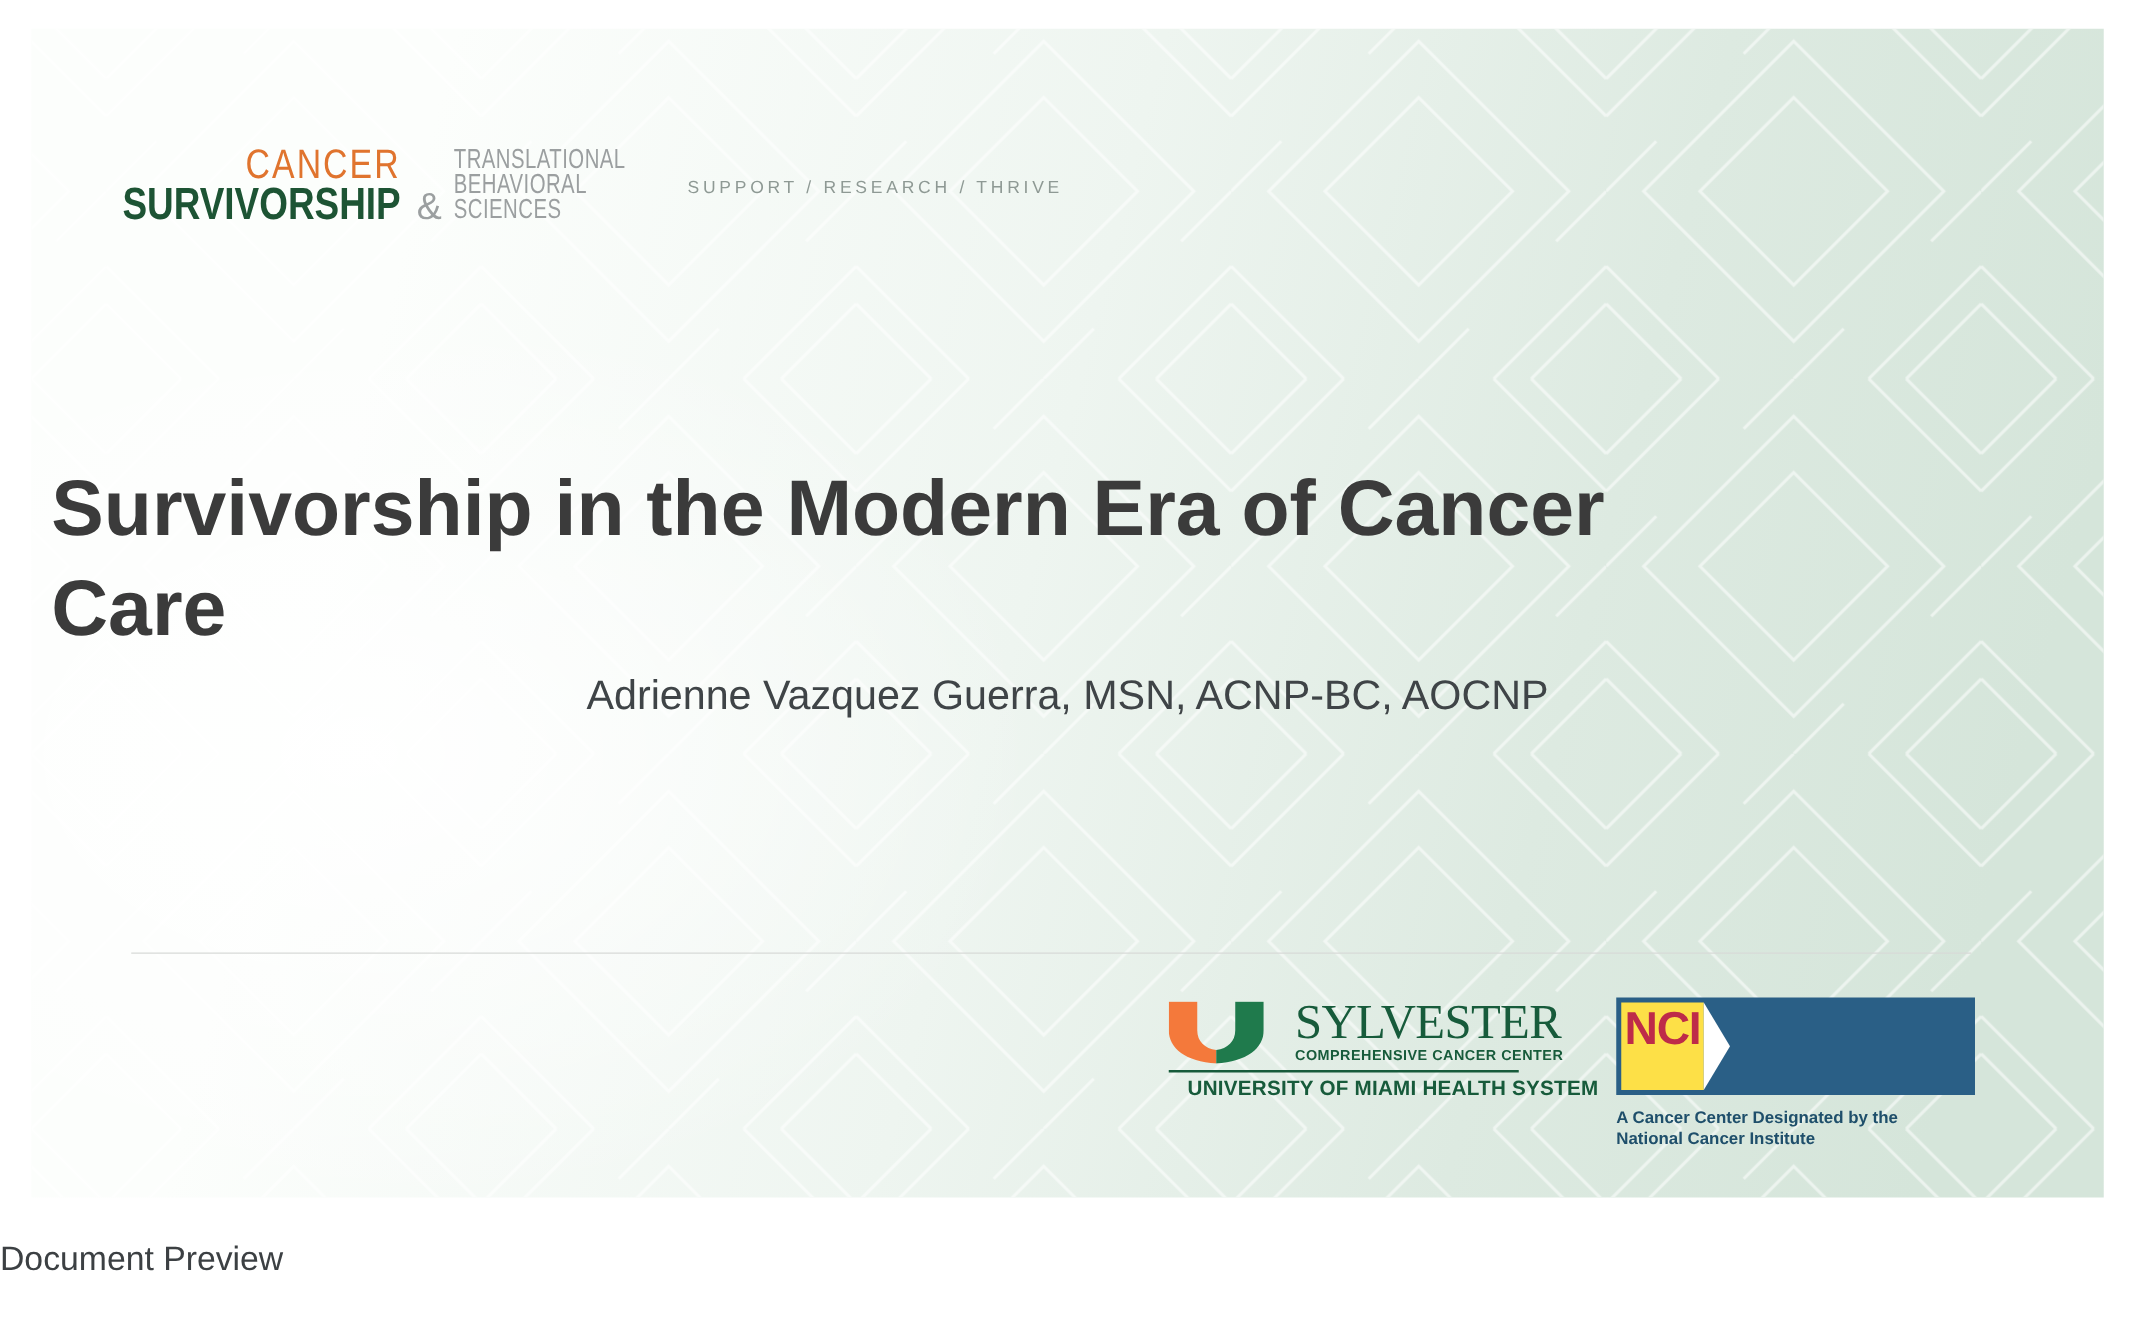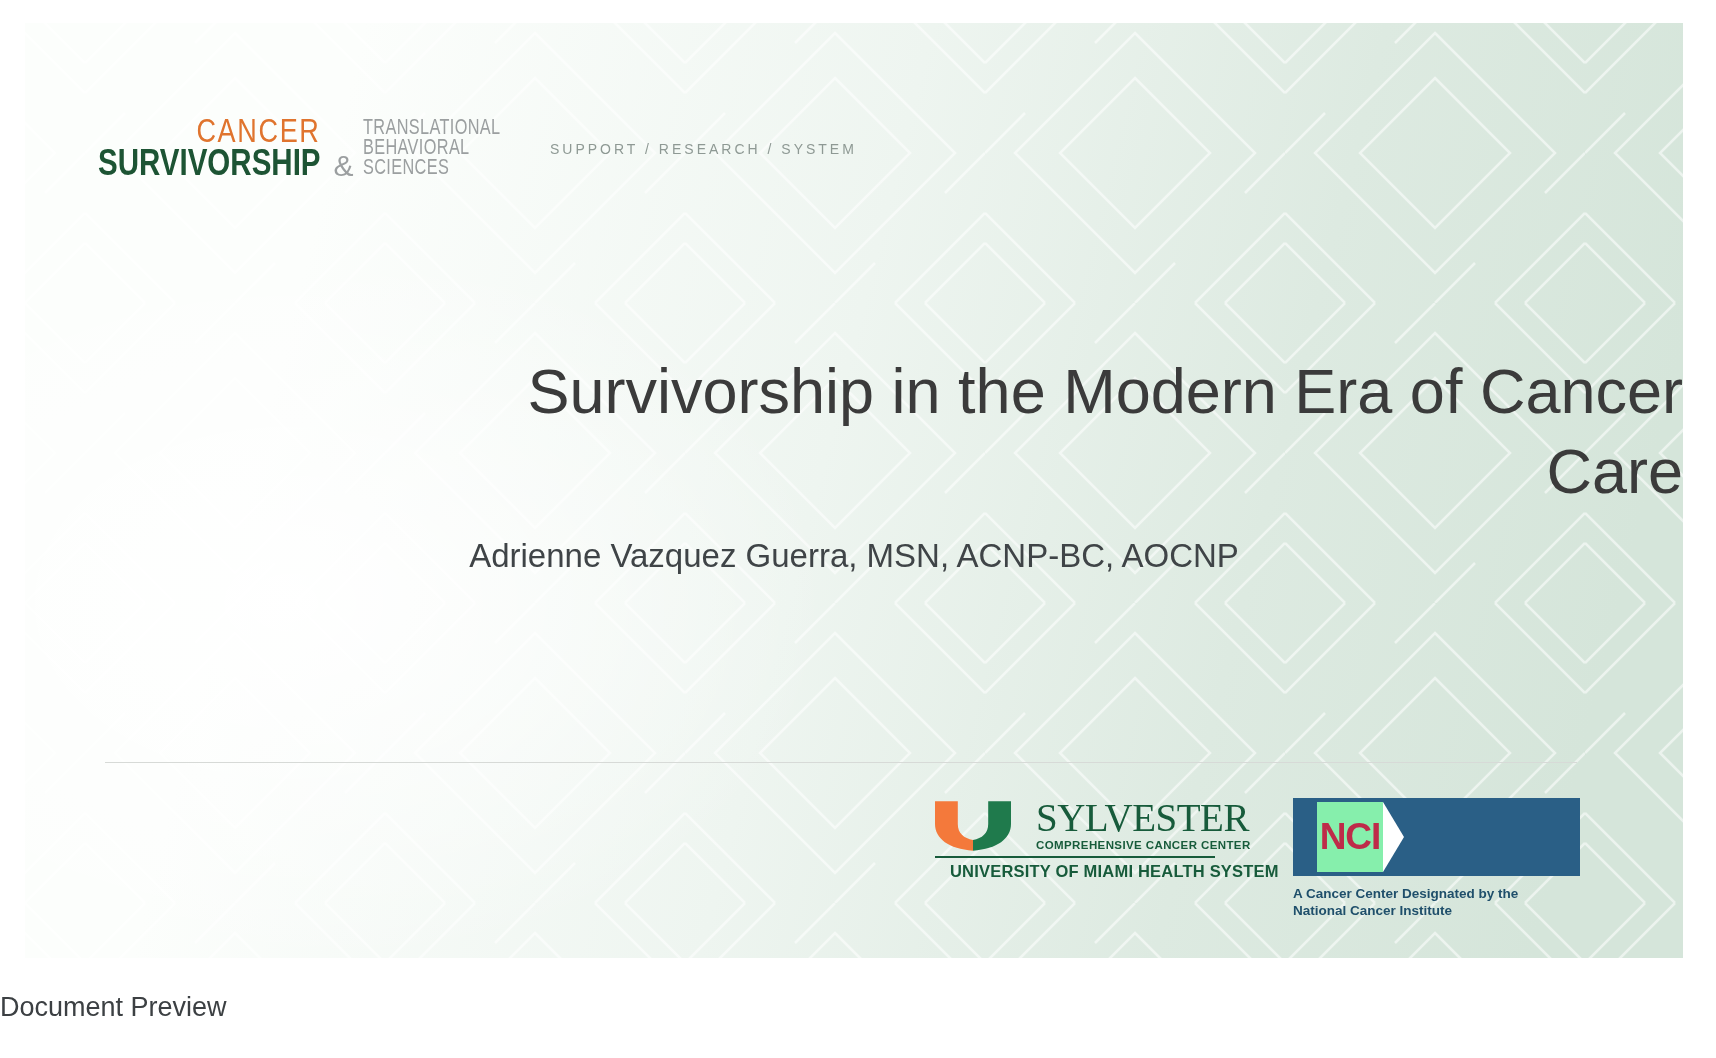--- a/index.html
+++ b/index.html
@@ -63,22 +63,22 @@
   .tagline {
     position: absolute; left: 525px; top: 118px;
     font-size: 14px; letter-spacing: 3px;
     color: var(--tagline-gray, #8e9994);
     white-space: nowrap;
   }
 
   
   .title {
     position: absolute; left: 0; right: 0; top: 328px;
-    margin: 0; text-align: right;
-    font-size: 63px; font-weight: 400; line-height: 80px;
+    margin: 16px; text-align: left;
+    font-size: 63px; font-weight: 700; line-height: 80px;
     color: var(--title-gray, #3b3b3b);
   }
   .title-line { display: block; }
   .subtitle {
     position: absolute; left: 0; right: 0; top: 513px;
     margin: 0; text-align: center;
     font-size: 33px; font-weight: 400; line-height: 40px;
     color: var(--subtitle-gray, #3f4447);
   }
 
@@ -113,22 +113,22 @@
   }
 
   
   .nci { position: absolute; left: 1268px; top: 775px; width: 287px; }
   .nci-panel {
     display: flex; align-items: stretch;
     background: var(--nci-navy, #2a5f86);
     height: 78px; padding: 4px; box-sizing: border-box;
   }
   .nci-white {
-    background: #86efac; width: 66px;
-    display: flex; align-items: center; justify-content: center; margin-left: 20px;
+    background: #fde047; width: 66px;
+    display: flex; align-items: flex-start; justify-content: center;
   }
   .nci-abbr {
     font-size: 37px; font-weight: 700; letter-spacing: -1px;
     color: var(--nci-crimson, #be2b49);
   }
   .nci-chevron {
     width: 0; height: 0;
     border-top: 35px solid transparent;
     border-bottom: 35px solid transparent;
     border-left: 21px solid #ffffff;
@@ -177,21 +177,21 @@
         <div class="brand-cancer">CANCER</div>
         <div class="brand-surv">SURVIVORSHIP</div>
       </div>
       <div class="brand-amp">&amp;</div>
       <div class="brand-dept">
         <div>TRANSLATIONAL</div>
         <div>BEHAVIORAL</div>
         <div>SCIENCES</div>
       </div>
     </div>
-    <div class="tagline">SUPPORT / RESEARCH / SYSTEM</div>
+    <div class="tagline">SUPPORT / RESEARCH / THRIVE</div>
 
     <h1 class="title">
       <span class="title-line">Survivorship in the Modern Era of Cancer</span>
       <span class="title-line">Care</span>
     </h1>
     <p class="subtitle">Adrienne Vazquez Guerra, MSN, ACNP-BC, AOCNP</p>
 
     <div class="divider"></div>
 
     <div class="sylvester">

